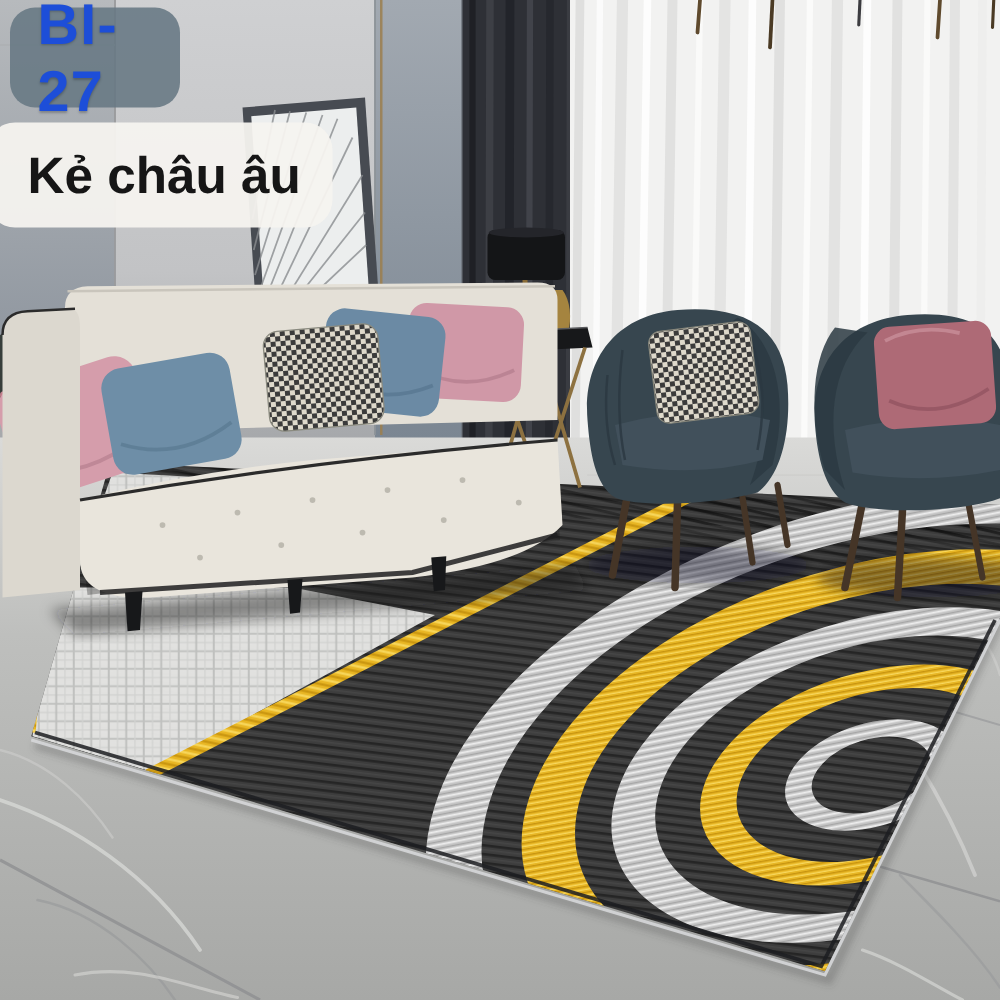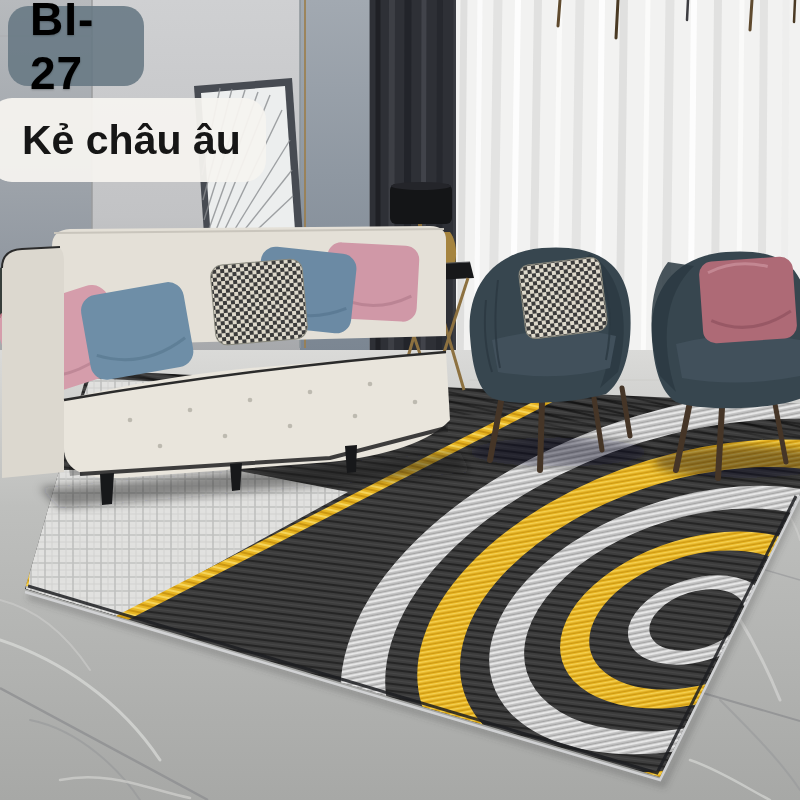--- a/index.html
+++ b/index.html
@@ -2,21 +2,21 @@
 <html><head>
 <meta charset="utf-8">
 <style>
   html,body{margin:0;padding:0;background:#888;}
   #stage{position:relative;width:800px;height:800px;overflow:hidden;
          font-family:"Liberation Sans","DejaVu Sans",sans-serif;background:#c9cacc;}
   #scene{position:absolute;left:0;top:0;}
   .badge{position:absolute;display:flex;align-items:center;box-sizing:border-box;}
   #model-badge{left:8px;top:6px;width:136px;height:80px;border-radius:20px;
                background:rgba(103,120,131,0.88);padding-left:22px;
-               color:#000000;font-size:46px;font-weight:700;letter-spacing:1px;
+               color:#1d4ed8;font-size:46px;font-weight:700;letter-spacing:1px;
                text-shadow:0 1px 2px rgba(0,0,0,0.25);}
   #name-badge{left:-10px;top:98px;width:276px;height:84px;border-radius:22px;
               background:rgba(245,243,239,0.95);padding-left:32px;
               color:#161616;font-size:41px;font-weight:600;}
 </style>
 </head>
 <body>
 
 <div id="stage">
 <svg id="scene" width="800" height="800" viewBox="0 0 800 800" xmlns="http://www.w3.org/2000/svg">

